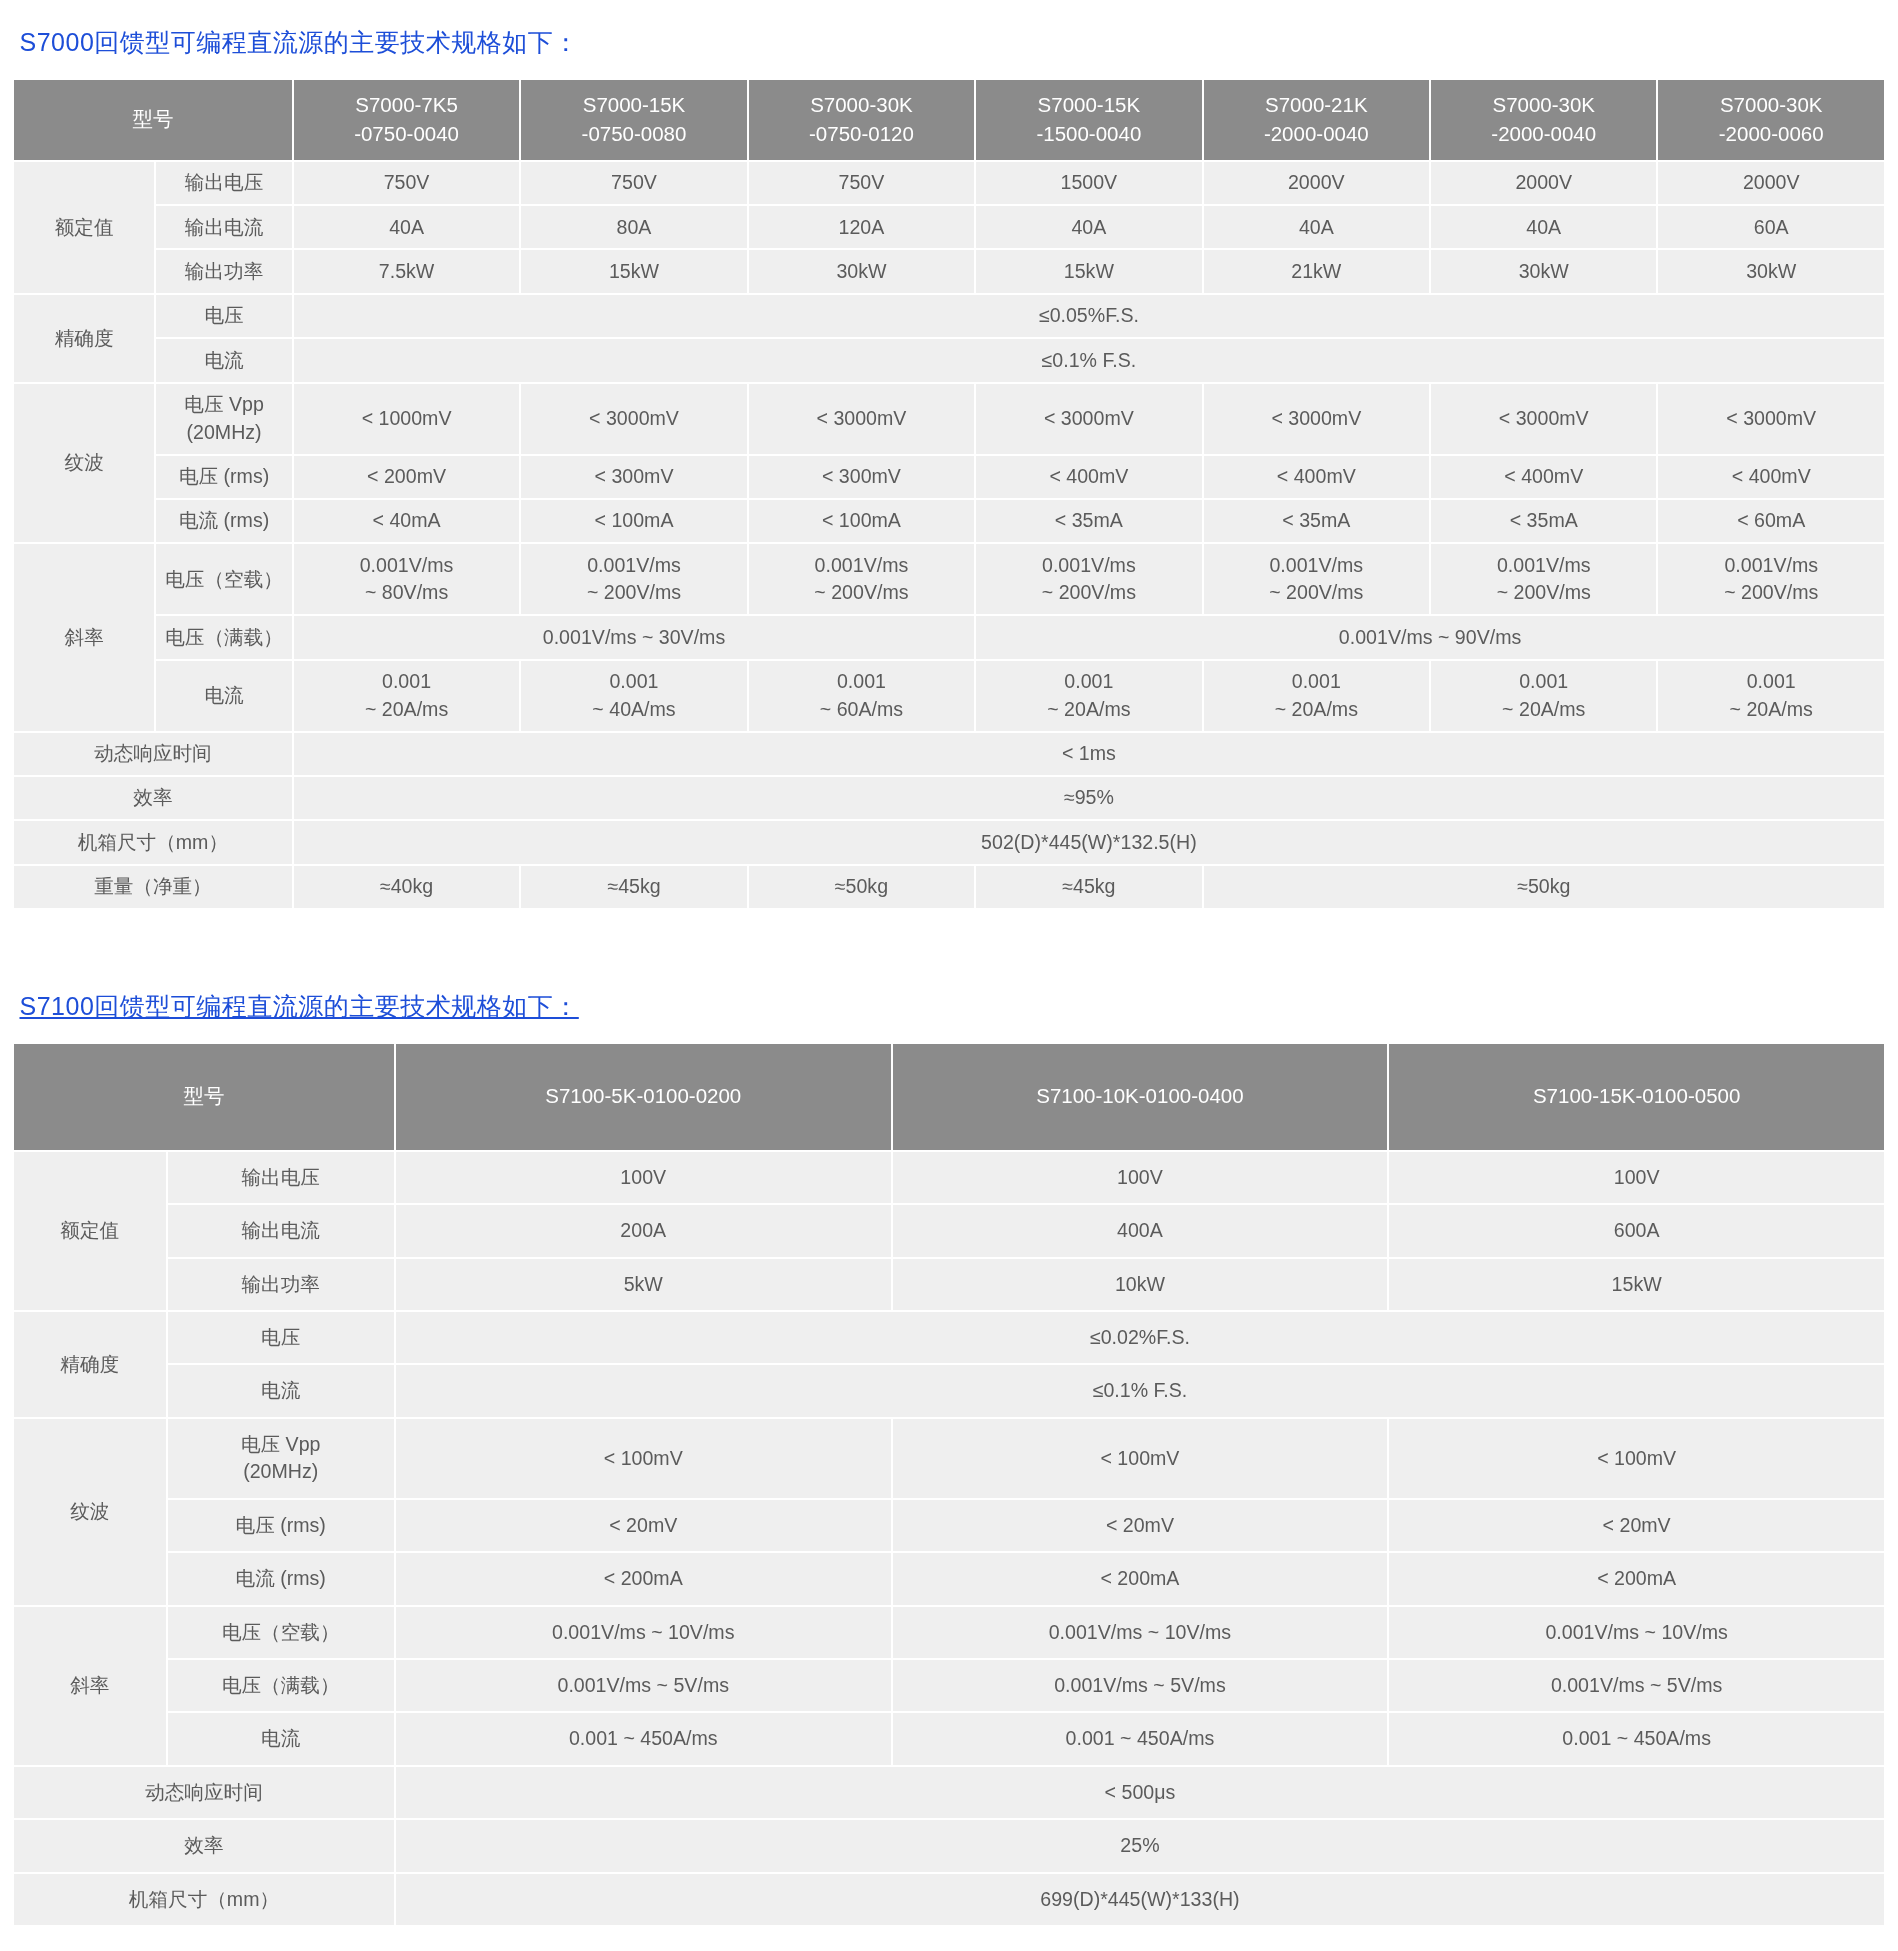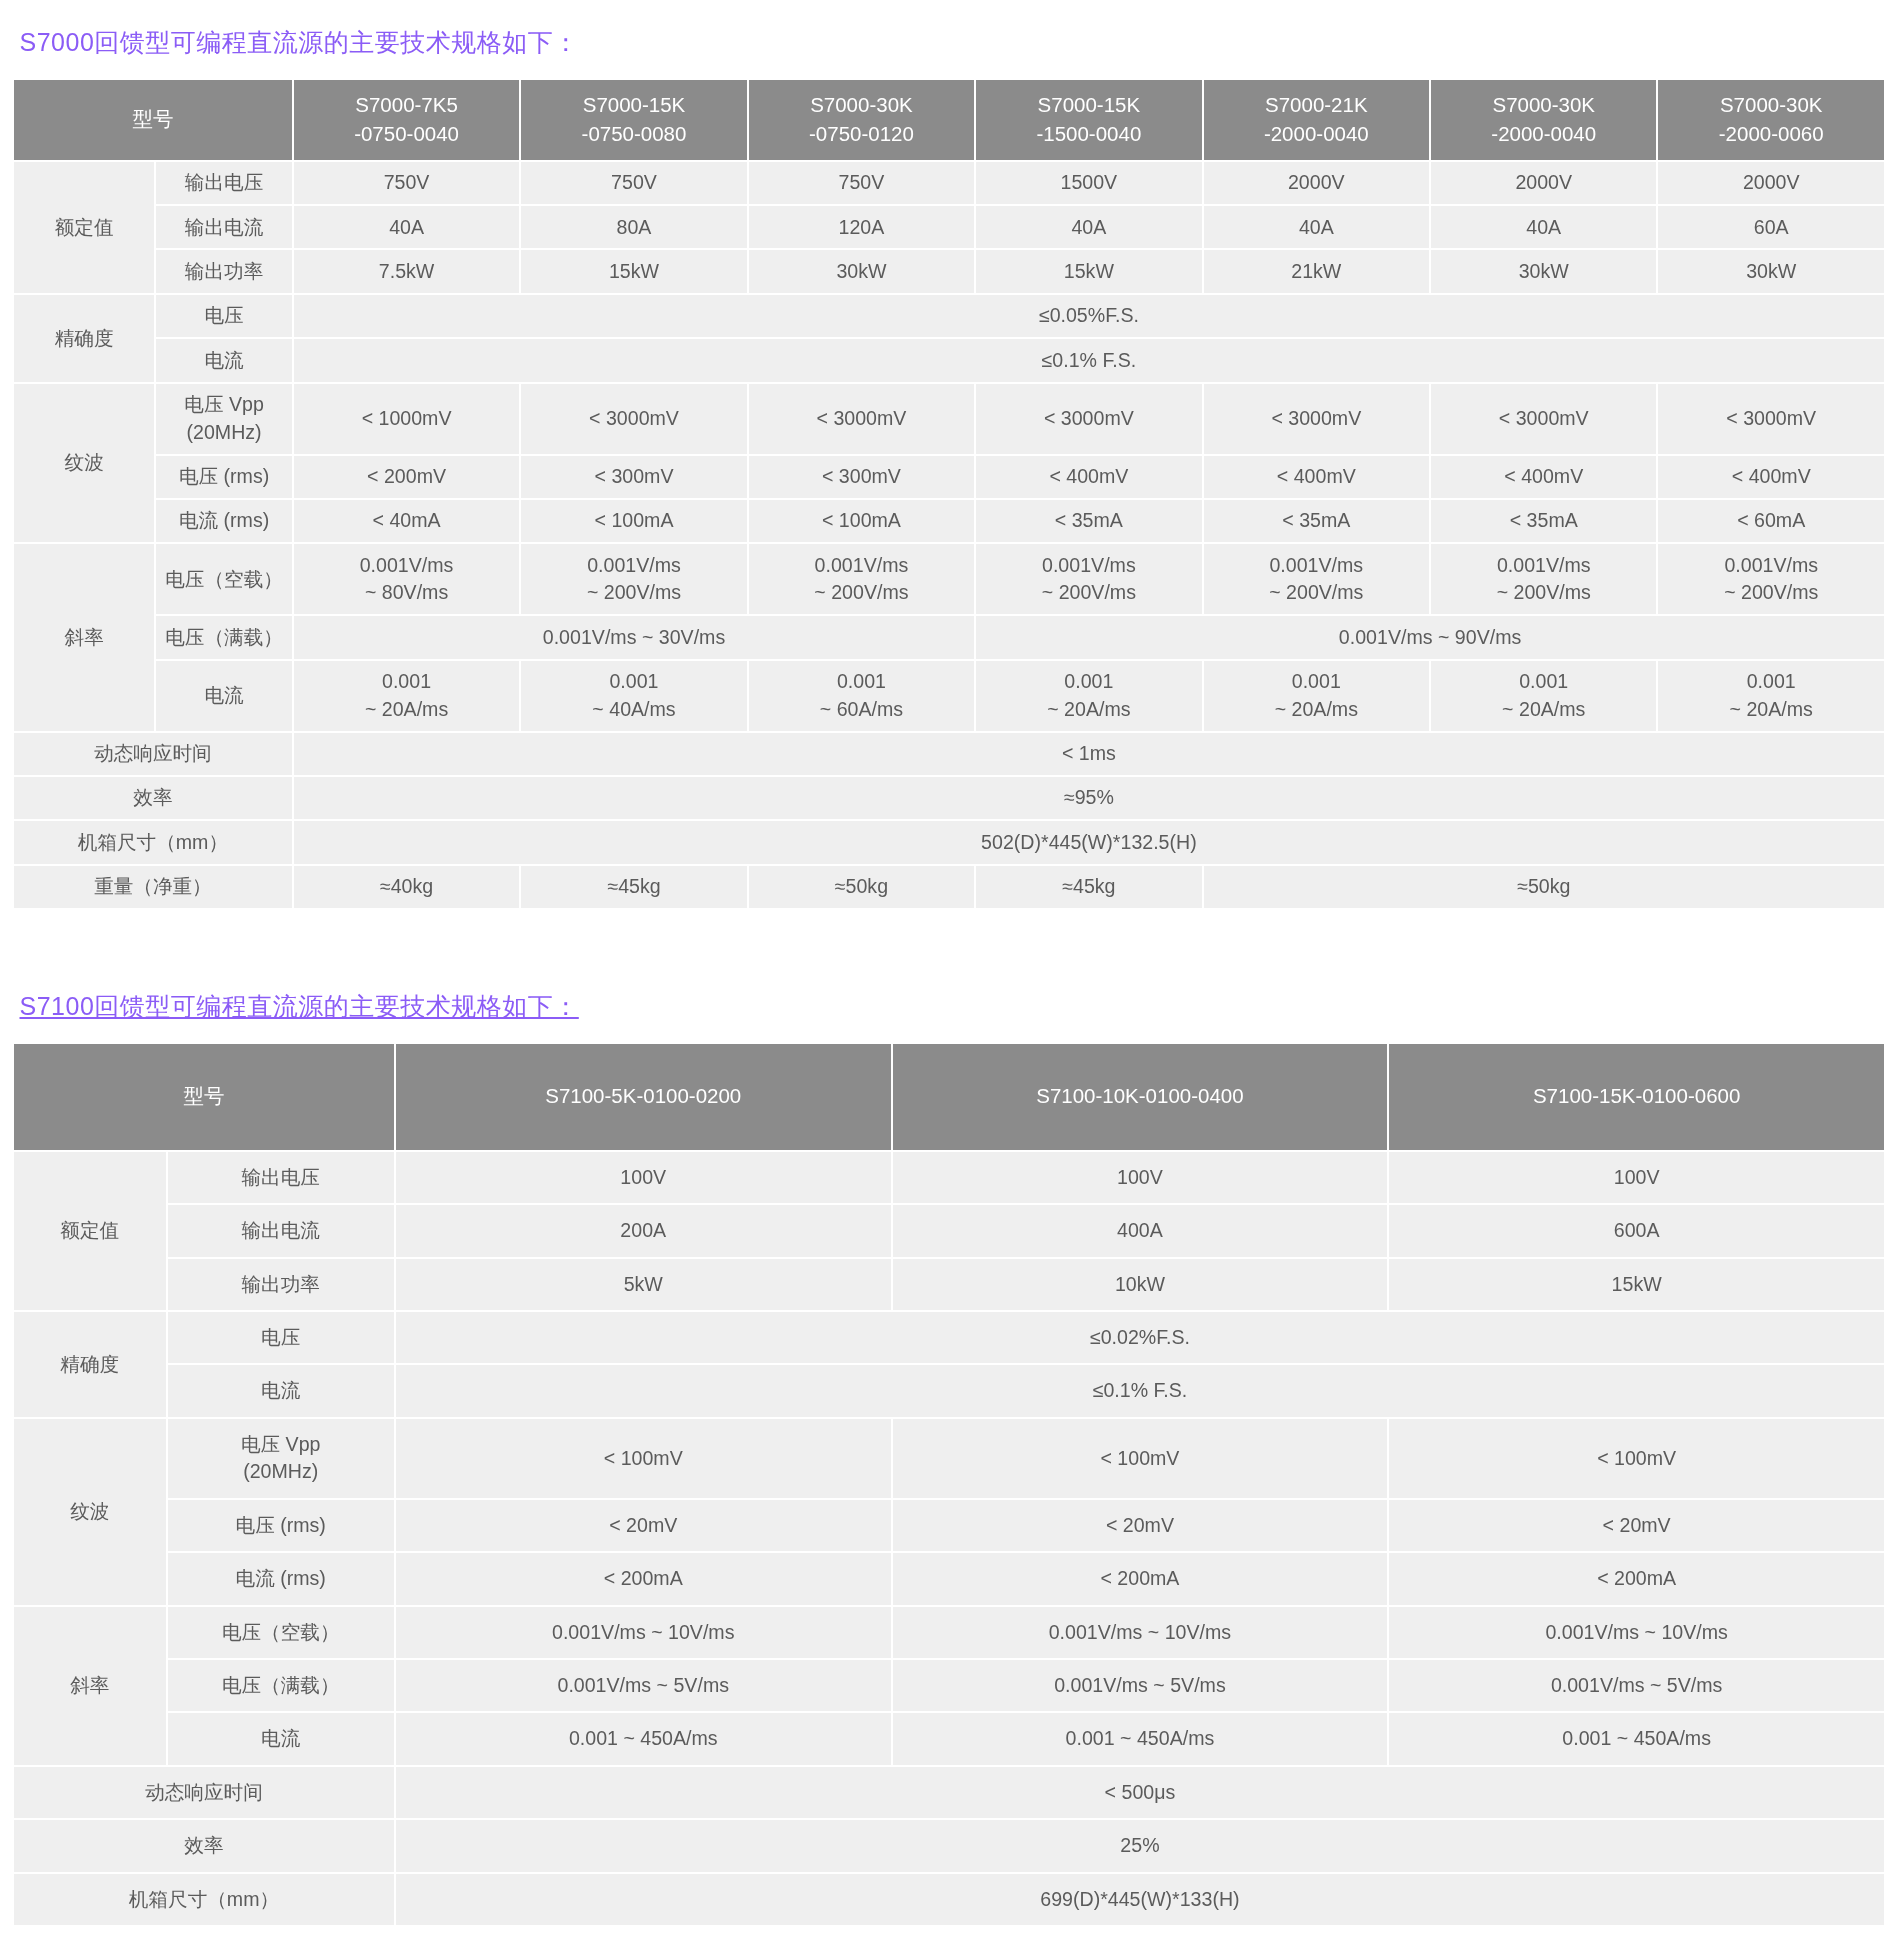--- a/index.html
+++ b/index.html
@@ -10,21 +10,21 @@
   body {
     width: 1898px;
     min-height: 1951px;
     box-sizing: border-box;
     padding: 13px 12px 28px 12px;
     font-family: "Liberation Sans", "DejaVu Sans", sans-serif;
     color: #5b5b5b;
   }
   .section-title {
     font-size: 25px;
-    color: #8b5cf6;
+    color: #1d4ed8;
     margin: 13px 0 18.6px 7.5px;
     letter-spacing: 0.5px;
   }
   .section-title.second {
     margin-top: 80px;
     text-decoration: underline;
   }
   table.spec {
     width: 100%;
     border-collapse: collapse;
@@ -234,21 +234,21 @@
       <col style="width: 12.2%;">
       <col style="width: 26.53%;">
       <col style="width: 26.53%;">
       <col style="width: 26.53%;">
     </colgroup>
     <thead>
       <tr>
         <th colspan="2">型号</th>
         <th>S7100-5K-0100-0200</th>
         <th>S7100-10K-0100-0400</th>
-        <th>S7100-15K-0100-0600</th>
+        <th>S7100-15K-0100-0500</th>
       </tr>
     </thead>
     <tbody>
       <tr>
         <td rowspan="3">额定值</td>
         <td>输出电压</td>
         <td>100V</td>
         <td>100V</td>
         <td>100V</td>
       </tr>

